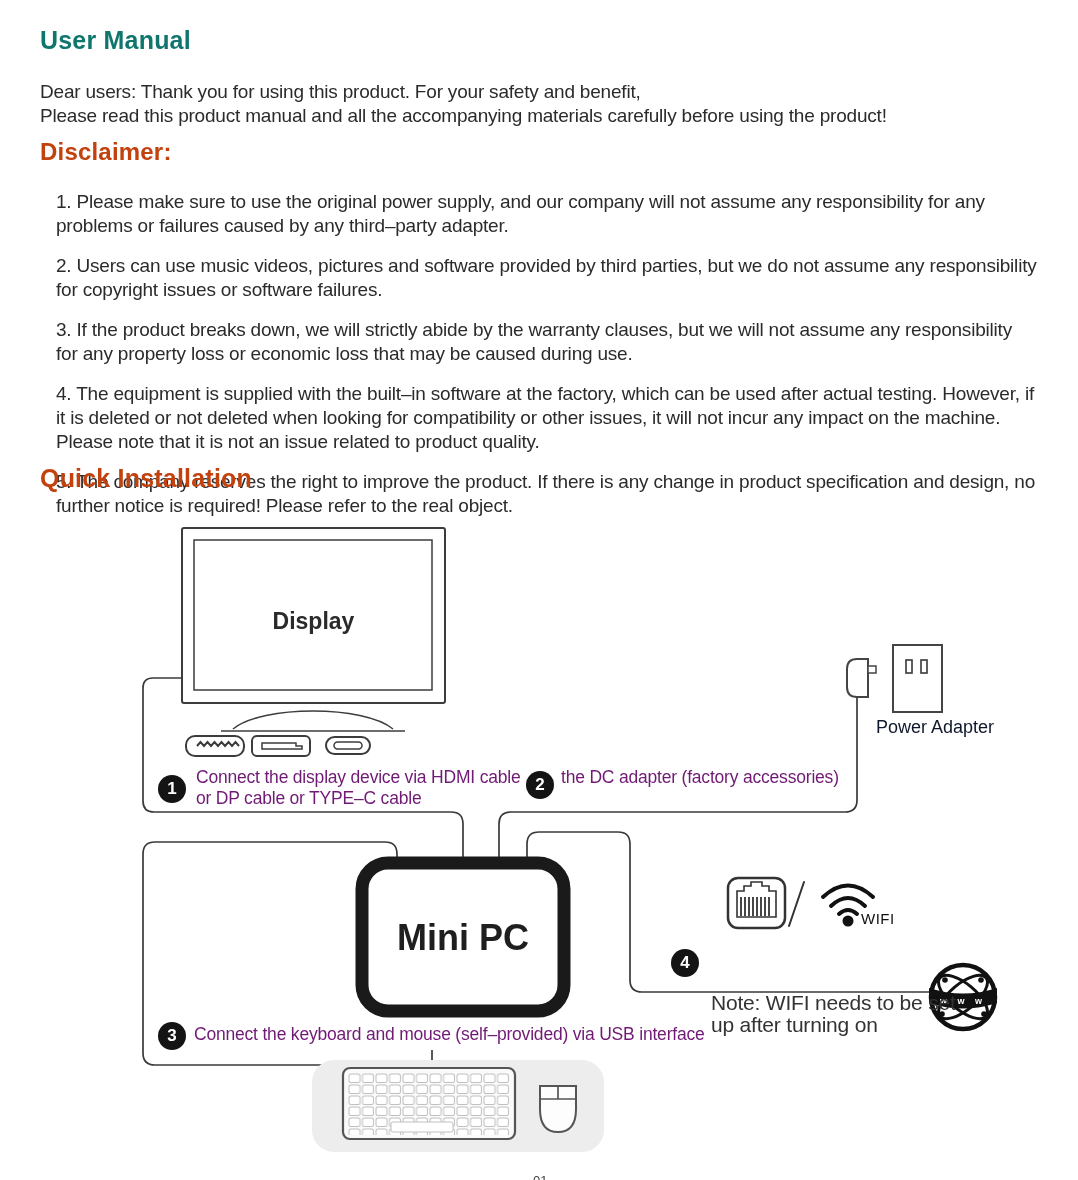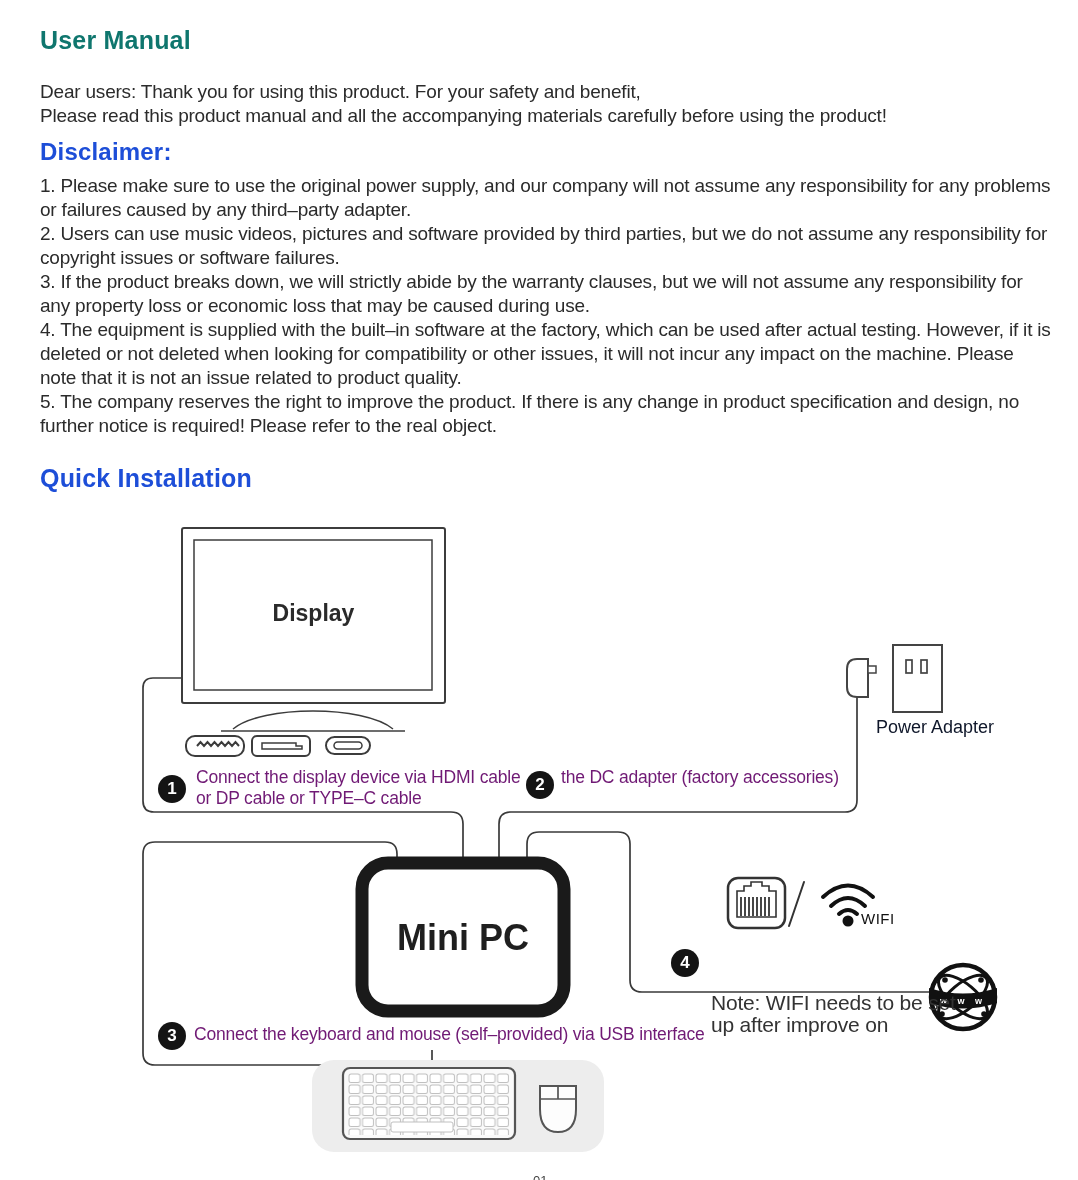--- a/index.html
+++ b/index.html
@@ -5,29 +5,29 @@
   html,body{margin:0;padding:0;}
   body{
     width:1078px;height:1180px;position:relative;overflow:hidden;
     background:#ffffff;color:#222;
     font-family:"Liberation Sans","DejaVu Sans",sans-serif;
     -webkit-font-smoothing:antialiased;
   }
   .abs{position:absolute;}
   .page-title{left:40px;top:26px;font-size:25px;font-weight:bold;color:#0f766e;letter-spacing:0.2px;}
   .intro{left:40px;top:64px;width:1012px;font-size:19px;line-height:24px;color:#2b2b2b;letter-spacing:-0.2px;margin-top:16px;}
-  .section-heading{font-size:24px;font-weight:bold;color:#1d4ed8;letter-spacing:0.2px;}
+  .section-heading{font-size:24px;font-weight:bold;color:#c2410c;letter-spacing:0.2px;}
   .disclaimer-heading{left:40px;top:138px;}
   .disclaimer-body{left:40px;top:174px;width:1014px;font-size:19px;line-height:24px;color:#2b2b2b;letter-spacing:-0.2px;}
-  .disclaimer-body p{margin:0;}
+  .disclaimer-body p{margin:16px;}
   .quick-heading{left:40px;top:464px;font-size:25px;}
   .diagram{left:0;top:520px;width:1078px;height:660px;}
   .diagram svg{position:absolute;left:0;top:0;}
   .lbl{position:absolute;color:#222;}
-  .display-label{left:182px;top:80px;width:263px;text-align:center;font-size:23px;font-weight:bold;color:#2a2a2a;}
+  .display-label{left:182px;top:88px;width:263px;text-align:center;font-size:23px;font-weight:bold;color:#2a2a2a;}
   .minipc-label{left:362px;top:397px;width:202px;text-align:center;font-size:36px;font-weight:bold;color:#1f1f1f;}
   .power-adapter-label{left:876px;top:197px;font-size:18px;color:#0f172a;}
   .wifi-label{left:861px;top:390px;font-size:15px;color:#111;letter-spacing:0.5px;}
   .step-circle{
     position:absolute;width:28px;height:28px;border-radius:50%;background:#141414;
     color:#fff;font-size:17px;font-weight:bold;text-align:center;line-height:28px;
   }
   .step-text{position:absolute;font-size:17.5px;line-height:21px;color:#701a75;letter-spacing:-0.2px;}
   .c1{left:158px;top:255px;} .t1{left:196px;top:247px;}
   .c2{left:526px;top:251px;} .t2{left:561px;top:247px;}
@@ -164,17 +164,17 @@
 
   <div class="step-circle c3">3</div>
   <div class="step-text t3">
     <div>Connect the keyboard and mouse (self–provided) via USB interface</div>
   </div>
 
   <div class="step-circle c4">4</div>
 
   <div class="note">
     <div>Note: WIFI needs to be set</div>
-    <div>up after improve on</div>
+    <div>up after turning on</div>
   </div>
 
   <div class="page-number">01</div>
 </div>
 
 </body></html>

